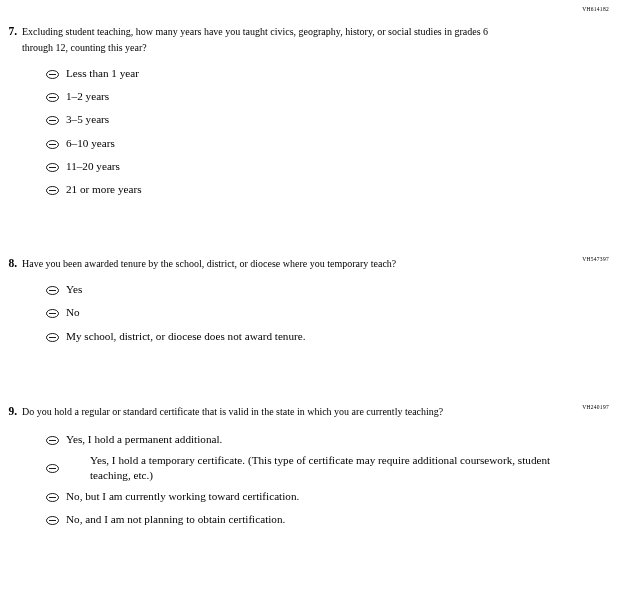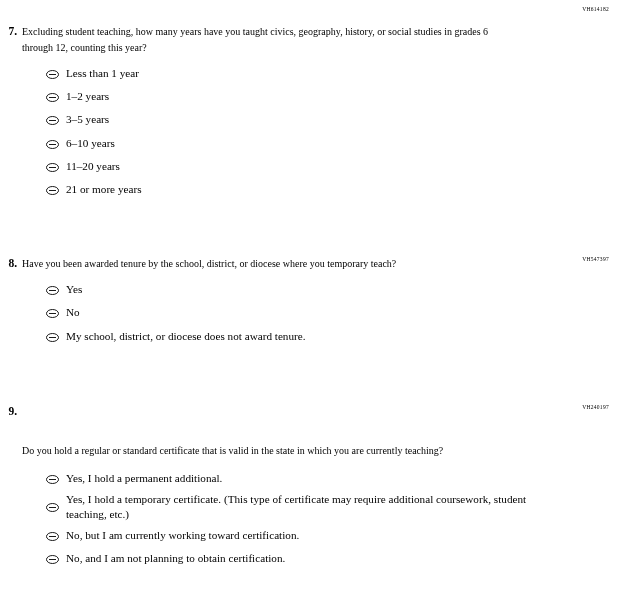--- a/index.html
+++ b/index.html
@@ -56,20 +56,21 @@
     margin-top: 6px;
   }
   .option {
     display: flex;
     align-items: center;
     margin-bottom: 0px;
     height: 23.3px;
   }
   .option.tall {
     height: 33px;
+    gap: 24px;
   }
   .bubble {
     width: 14px;
     min-width: 14px;
     margin-left: 45px;
     margin-right: 7px;
     display: flex;
     align-items: flex-start;
     justify-content: center;
     padding-top: 3px;
@@ -187,21 +188,21 @@
         </span>
         <span class="opt-label">My school, district, or diocese does not award tenure.</span>
       </div>
     </div>
   </div>
 
   <div class="question-block" style="margin-top:57px;">
     <div class="qid" style="top:0px;">VH240197</div>
     <div class="qrow" style="margin-top:17px;">
       <div class="qnum">9.</div>
-      <div class="qtext" style="max-width:500px;margin-top:39px;">Do you hold a regular or standard certificate that is valid in the state in which you are currently teaching?</div>
+      <div class="qtext" style="max-width:500px;">Do you hold a regular or standard certificate that is valid in the state in which you are currently teaching?</div>
     </div>
     <div class="options" style="margin-top:8px;">
       <div class="option">
         <span class="bubble">
           <svg width="13" height="9" viewBox="0 0 13 9">
               <ellipse cx="6.5" cy="4.5" rx="6" ry="4" fill="none" stroke="#000" stroke-width="0.9"></ellipse>
               <line x1="3" y1="4.5" x2="10" y2="4.5" stroke="#000" stroke-width="0.9"></line>
             </svg>
         </span>
         <span class="opt-label">Yes, I hold a permanent additional.</span>

